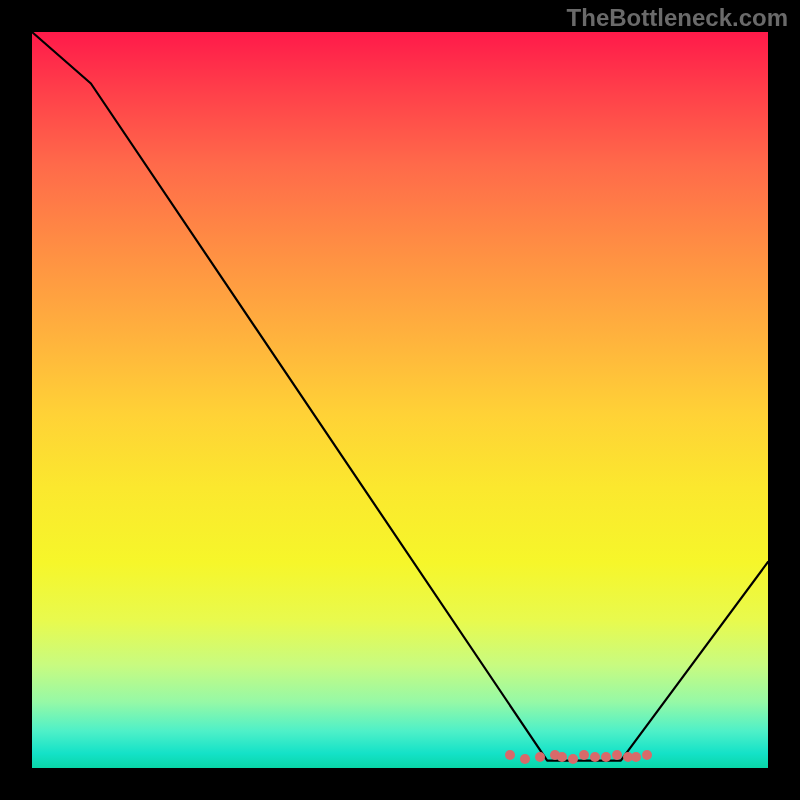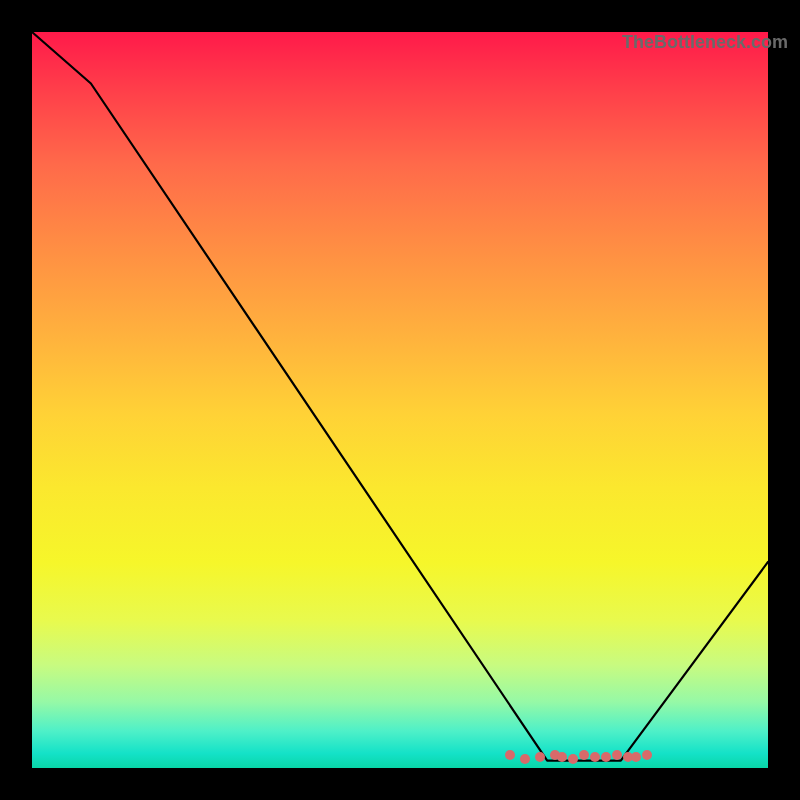--- a/index.html
+++ b/index.html
@@ -9,24 +9,23 @@
     background: #000;
     position: relative;
     font-family: Arial, sans-serif;
     overflow: hidden;
   }
   .watermark {
     position: absolute;
     top: 4px;
     right: 12px;
     color: #6a6a6a;
-    font-size: 18px;
+    font-size: 24px;
     font-weight: bold;
     z-index: 10;
-    margin-top: 28px;
   }
   .plot-area {
     position: absolute;
     top: 32px;
     left: 32px;
     width: 736px;
     height: 736px;
     background: linear-gradient(to bottom,
       #ff1a4a 0%,
       #ff3f4a 8%,

